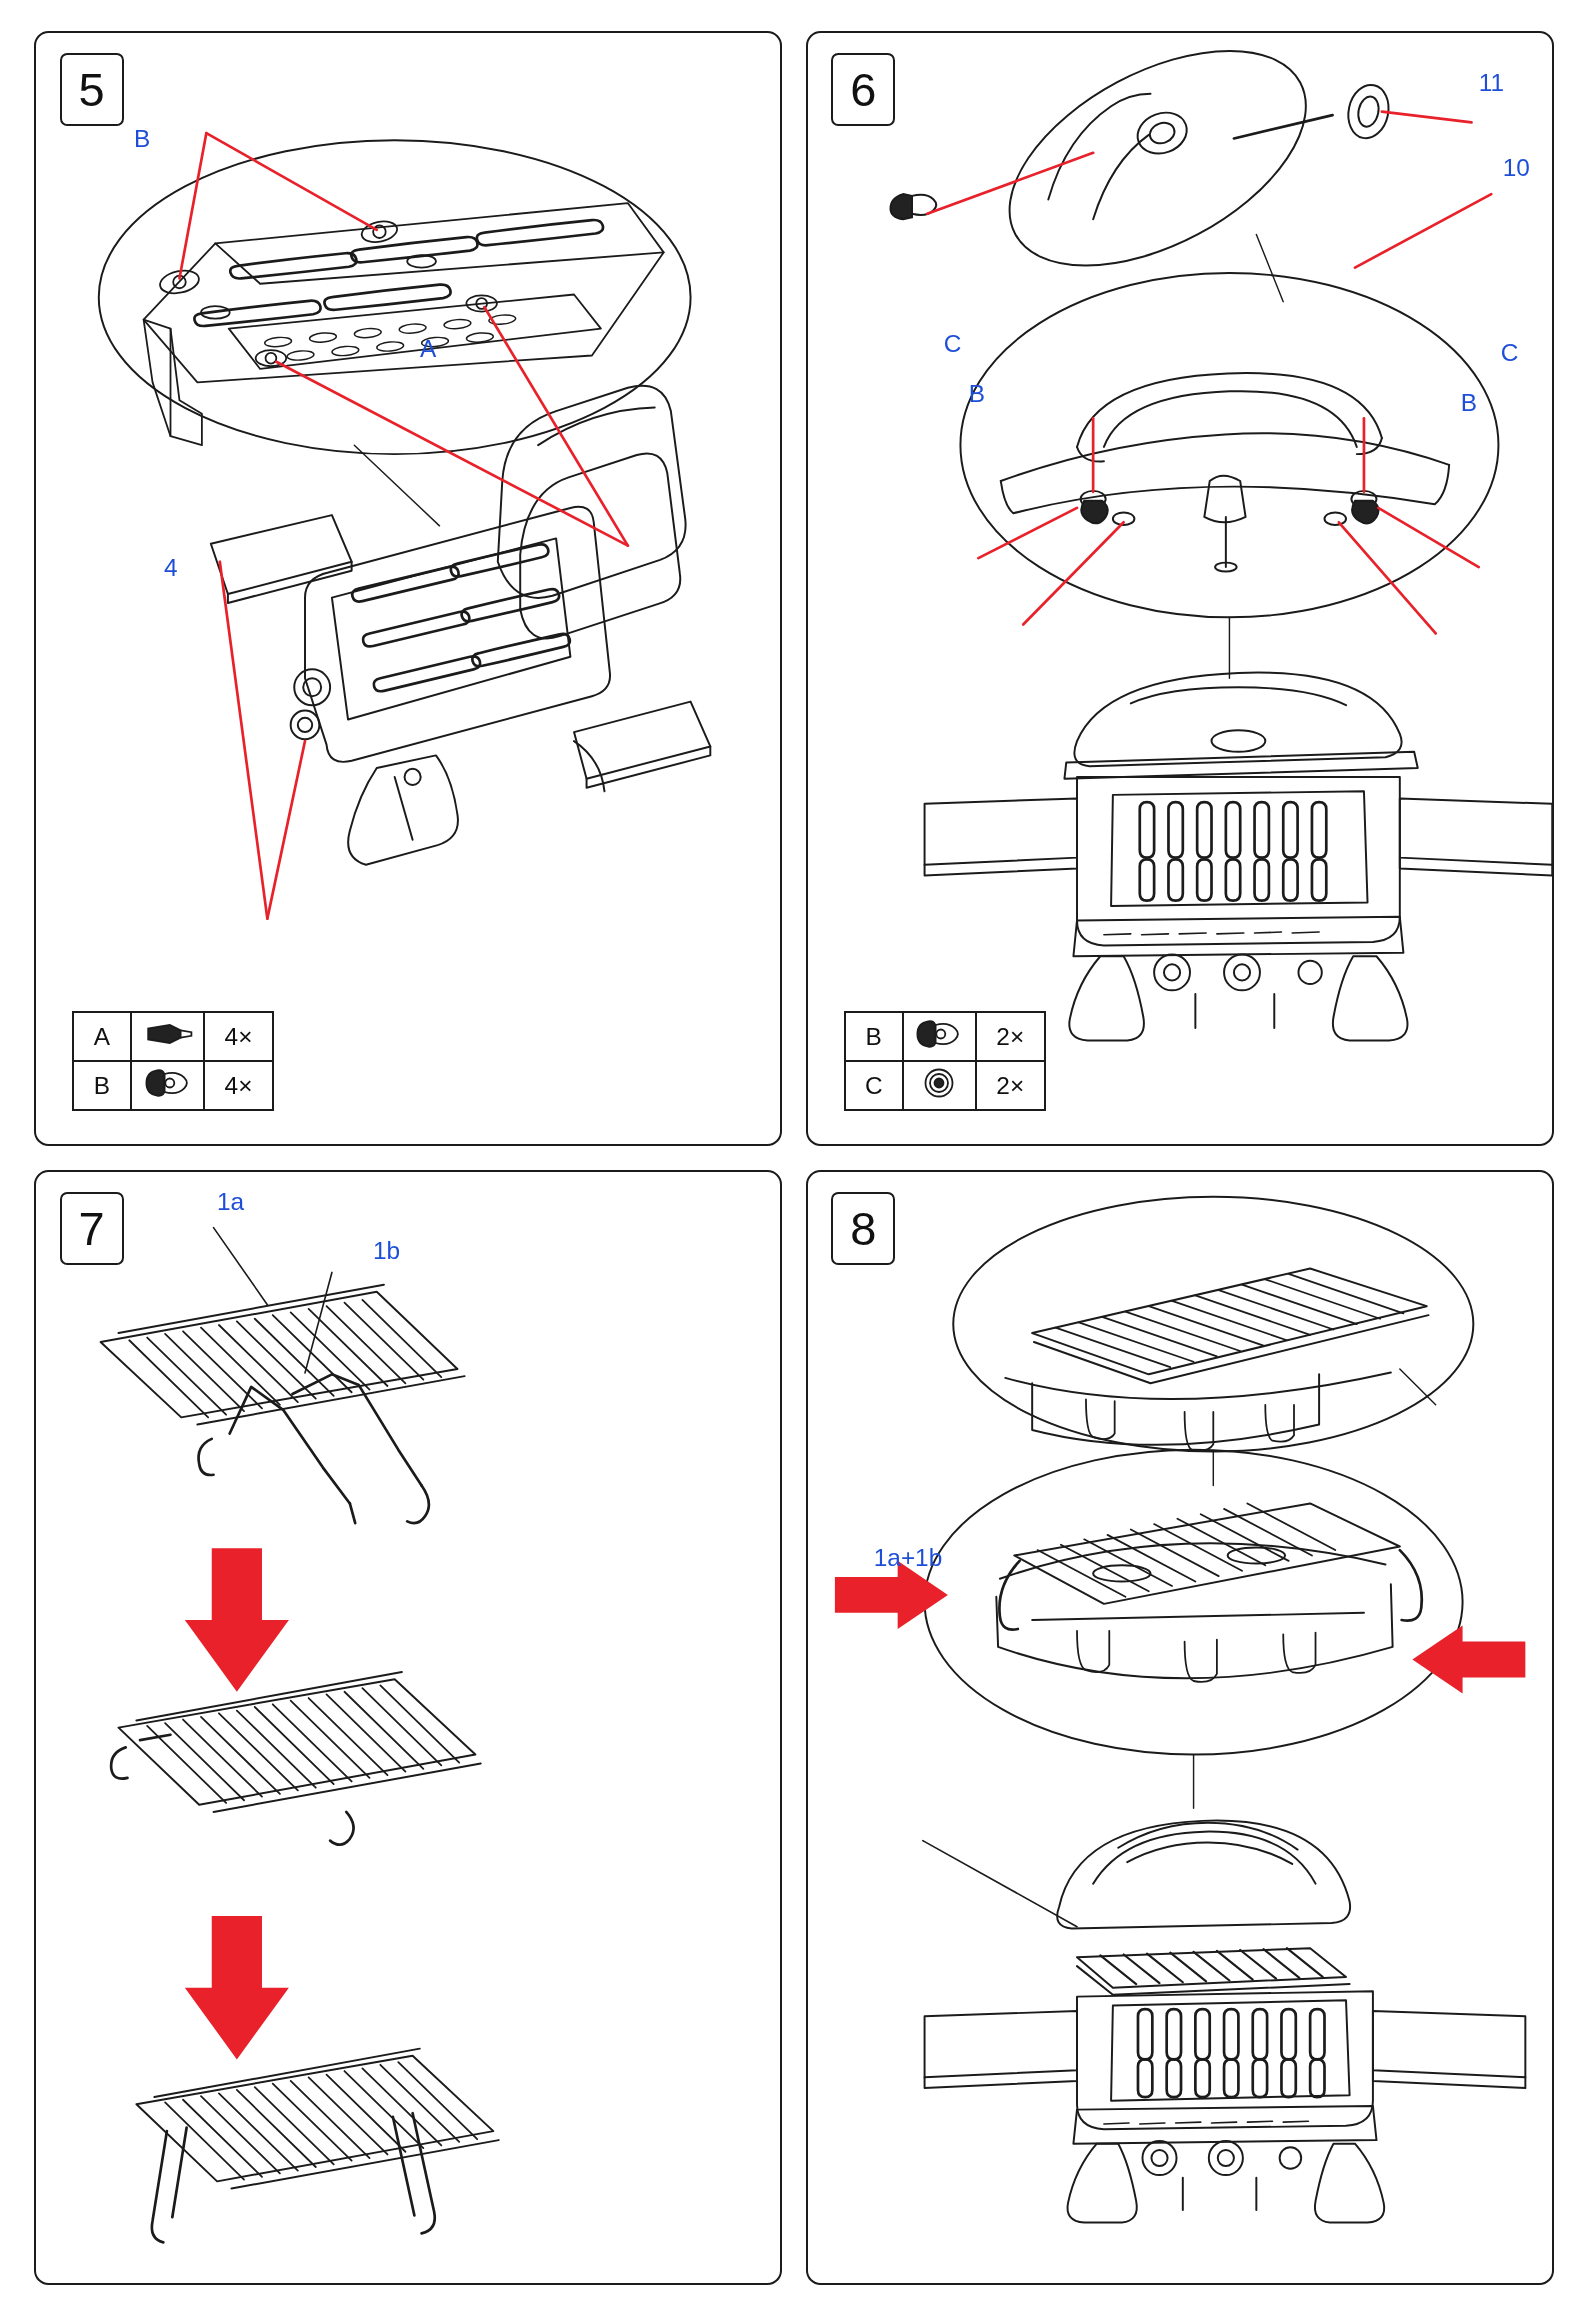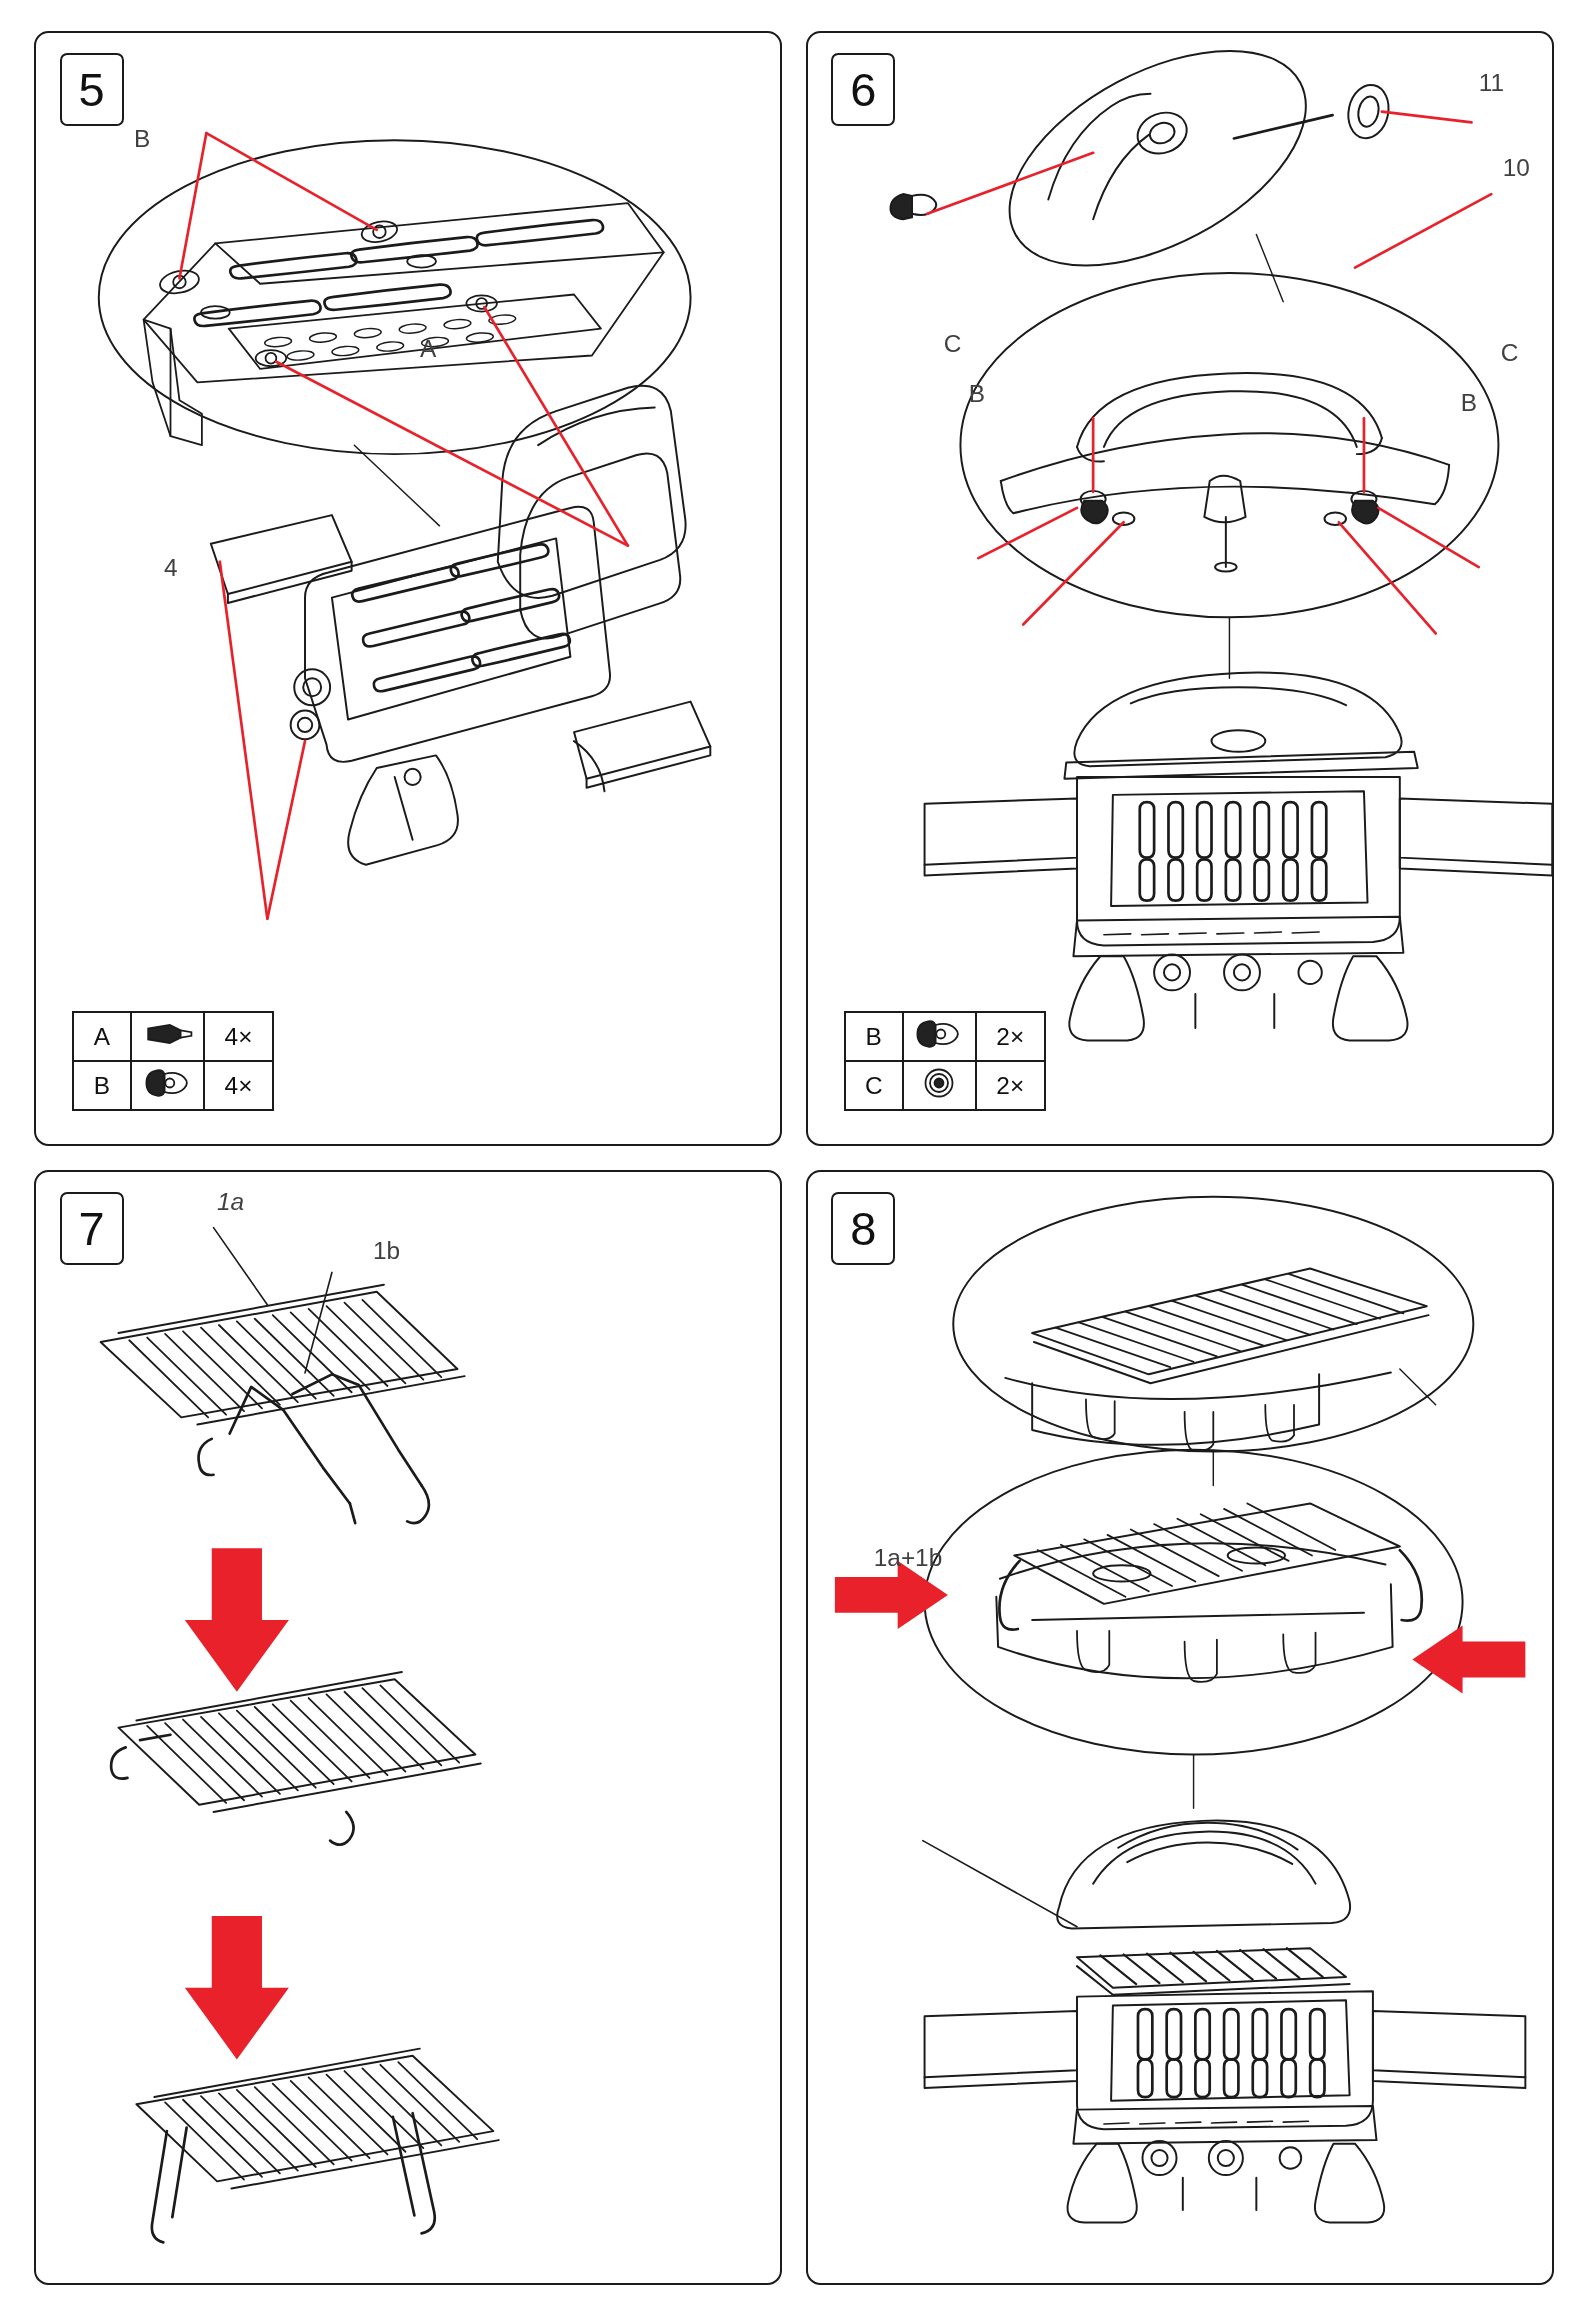--- a/index.html
+++ b/index.html
@@ -76,21 +76,21 @@
   .parts-table td.code { width: 56px; }
   .parts-table td.icon { width: 71px; }
   .parts-table td.qty  { width: 67px; }
   .p5-table { left: 36px; bottom: 33px; }
   .p6-table { left: 36px; bottom: 33px; }
 
   .label {
     position: absolute;
     font-size: 24.4px;
     line-height: 1;
-    color: #404040;
+    color: #1d4ed8;
     z-index: 5;
     white-space: nowrap;
   }
 </style>
 </head>
 <body>
 
 <div class="sheet">
 
   <div class="panel">
@@ -493,21 +493,21 @@
           <g stroke-width="3">
             <path d="M146 1040 L130 1140 q-4 20 12 24"></path>
             <path d="M168 1036 L152 1136"></path>
             <path d="M420 1020 L444 1130 q4 20 -14 24"></path>
             <path d="M398 1024 L422 1134"></path>
           </g>
         </g>
       </svg>
     </div>
 
-    <div class="label" style="left:181px; top:18px;font-style:italic;">1a</div>
+    <div class="label" style="left:181px; top:18px;">1a</div>
     <div class="label" style="left:337px; top:67px;">1b</div>
 
     <svg class="art" viewBox="0 0 830 1180" preserveAspectRatio="xMidYMid meet" style="pointer-events:none;">
       <g fill="none" stroke="#1b1b1b" stroke-width="1.8" stroke-linecap="round">
         <path d="M198 62 L258 148"></path>
         <path d="M330 112 L300 224"></path>
       </g>
     </svg>
   </div>
 

